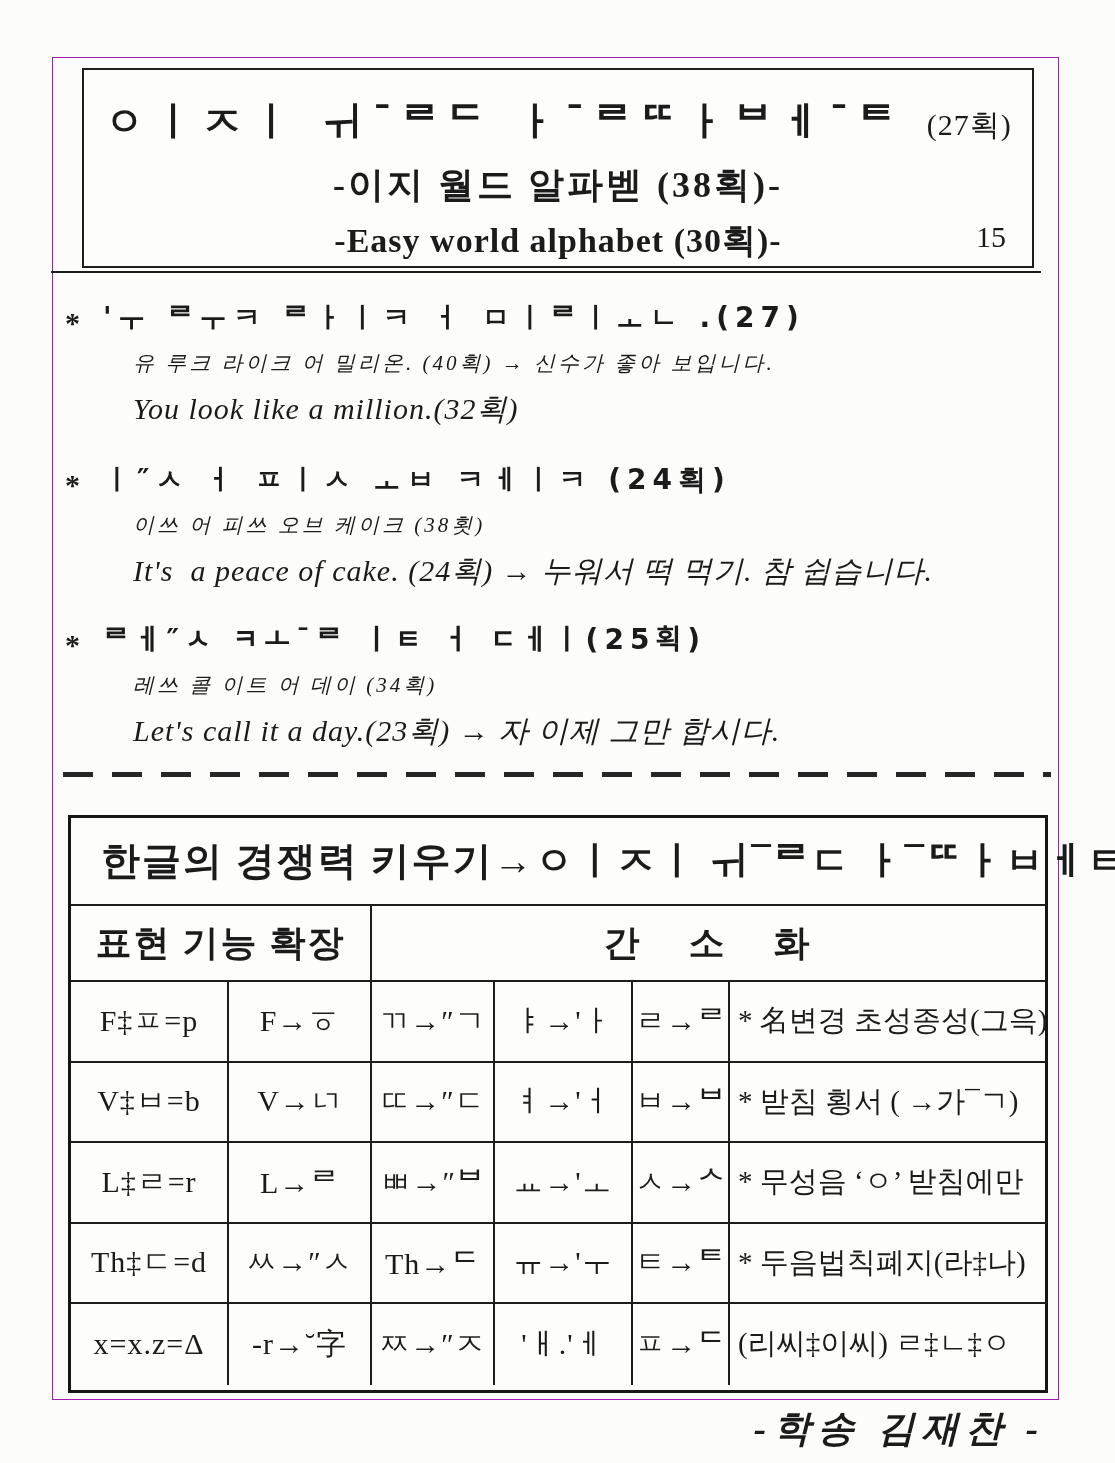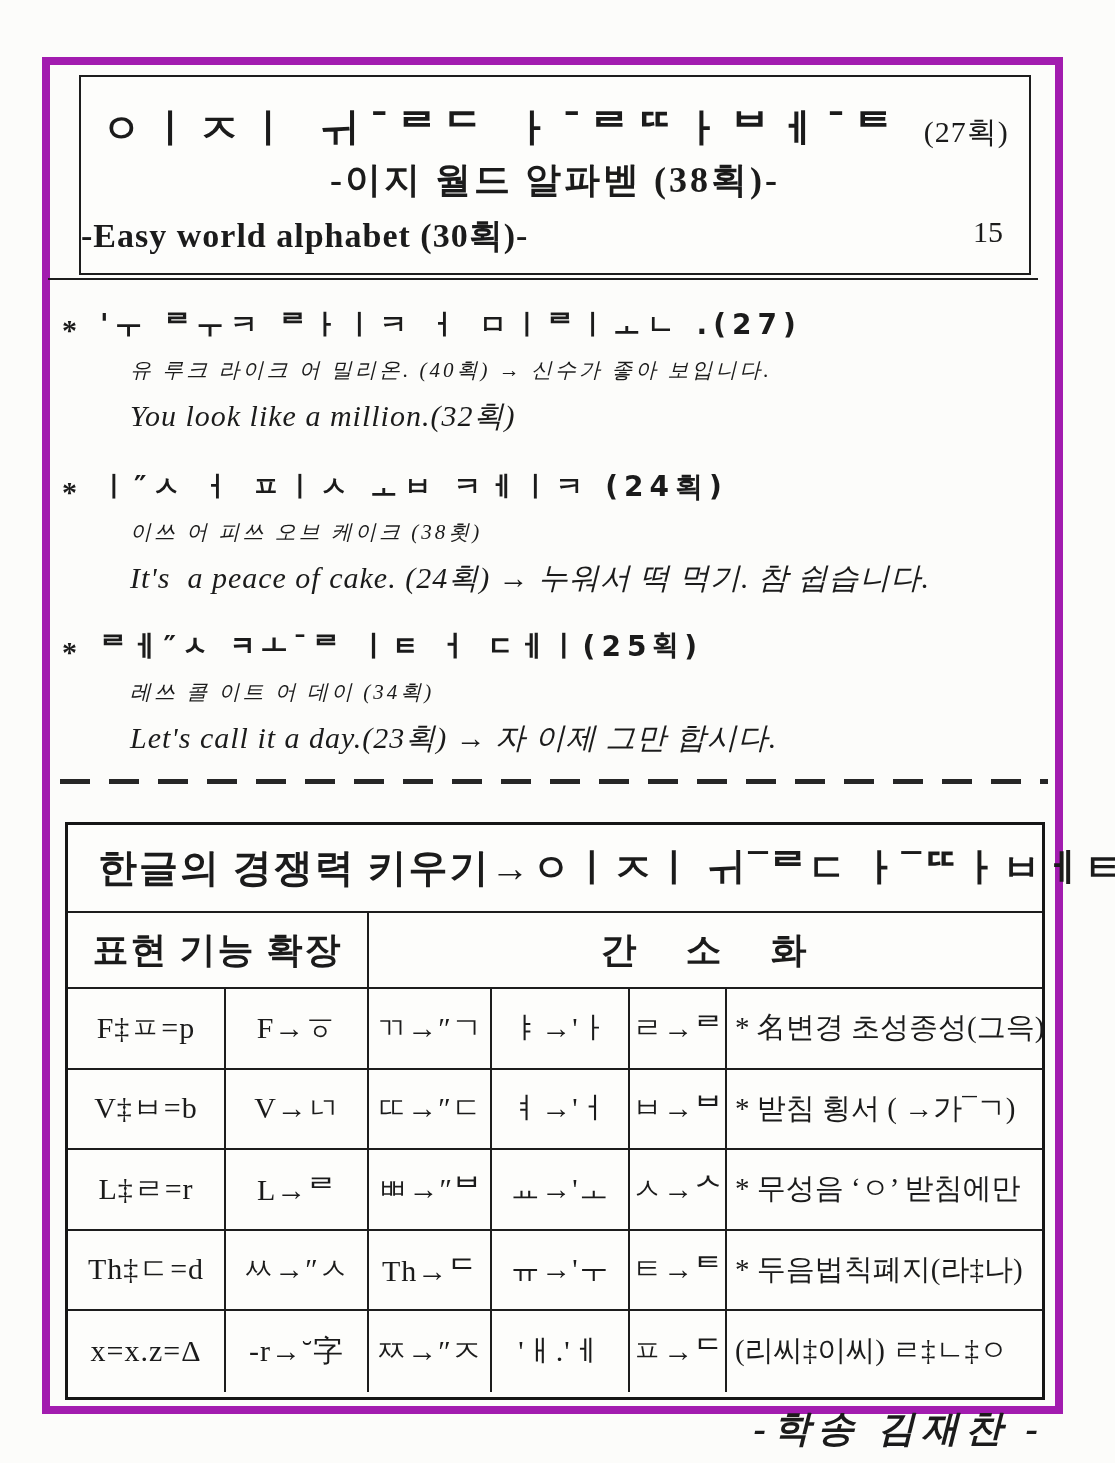--- a/index.html
+++ b/index.html
@@ -10,47 +10,47 @@
     color:#1b1b1b;
     position:relative;
     overflow:hidden;
   }
   .page{
     position:absolute;inset:0;
     background:#fcfcfa;
   }
   
   .outer-box{
-    position:absolute;left:42px;top:57px;width:1005px;height:1341px;
-    border:8px solid #a21caf;
+    position:absolute;left:52px;top:57px;width:1005px;height:1341px;
+    border:1px solid #a21caf;
   }
   
   .header-box{
     position:absolute;left:29px;top:10px;width:948px;height:196px;
     border:2px solid #1d1d1d;
     background:#fdfdfb;
   }
   .script-title{
     margin-top:24px;text-align:center;
     font-family:"DejaVu Sans", sans-serif;
     font-weight:700;font-size:40px;letter-spacing:9px;
     white-space:pre;
   }
   .script-title .suffix{
     font-family:"Liberation Serif", serif;
     font-weight:400;font-size:30px;letter-spacing:1px;
   }
   .kr-title{
-    text-align:center;
+    margin-top:12px;text-align:center;
     font-size:36px;letter-spacing:3px;font-weight:600;
     white-space:pre;
   }
   .en-title-row{position:relative;margin-top:8px;height:44px;}
   .en-title{
-    text-align:left;font-size:34px;letter-spacing:1px;font-weight:600;
+    text-align:center;font-size:34px;letter-spacing:1px;font-weight:600;
     white-space:pre;
   }
   .page-num{
     position:absolute;right:26px;top:2px;font-size:30px;
   }
   .header-rule{
     position:absolute;left:-2px;top:213px;width:990px;height:2px;
     background:#1d1d1d;
   }
   

